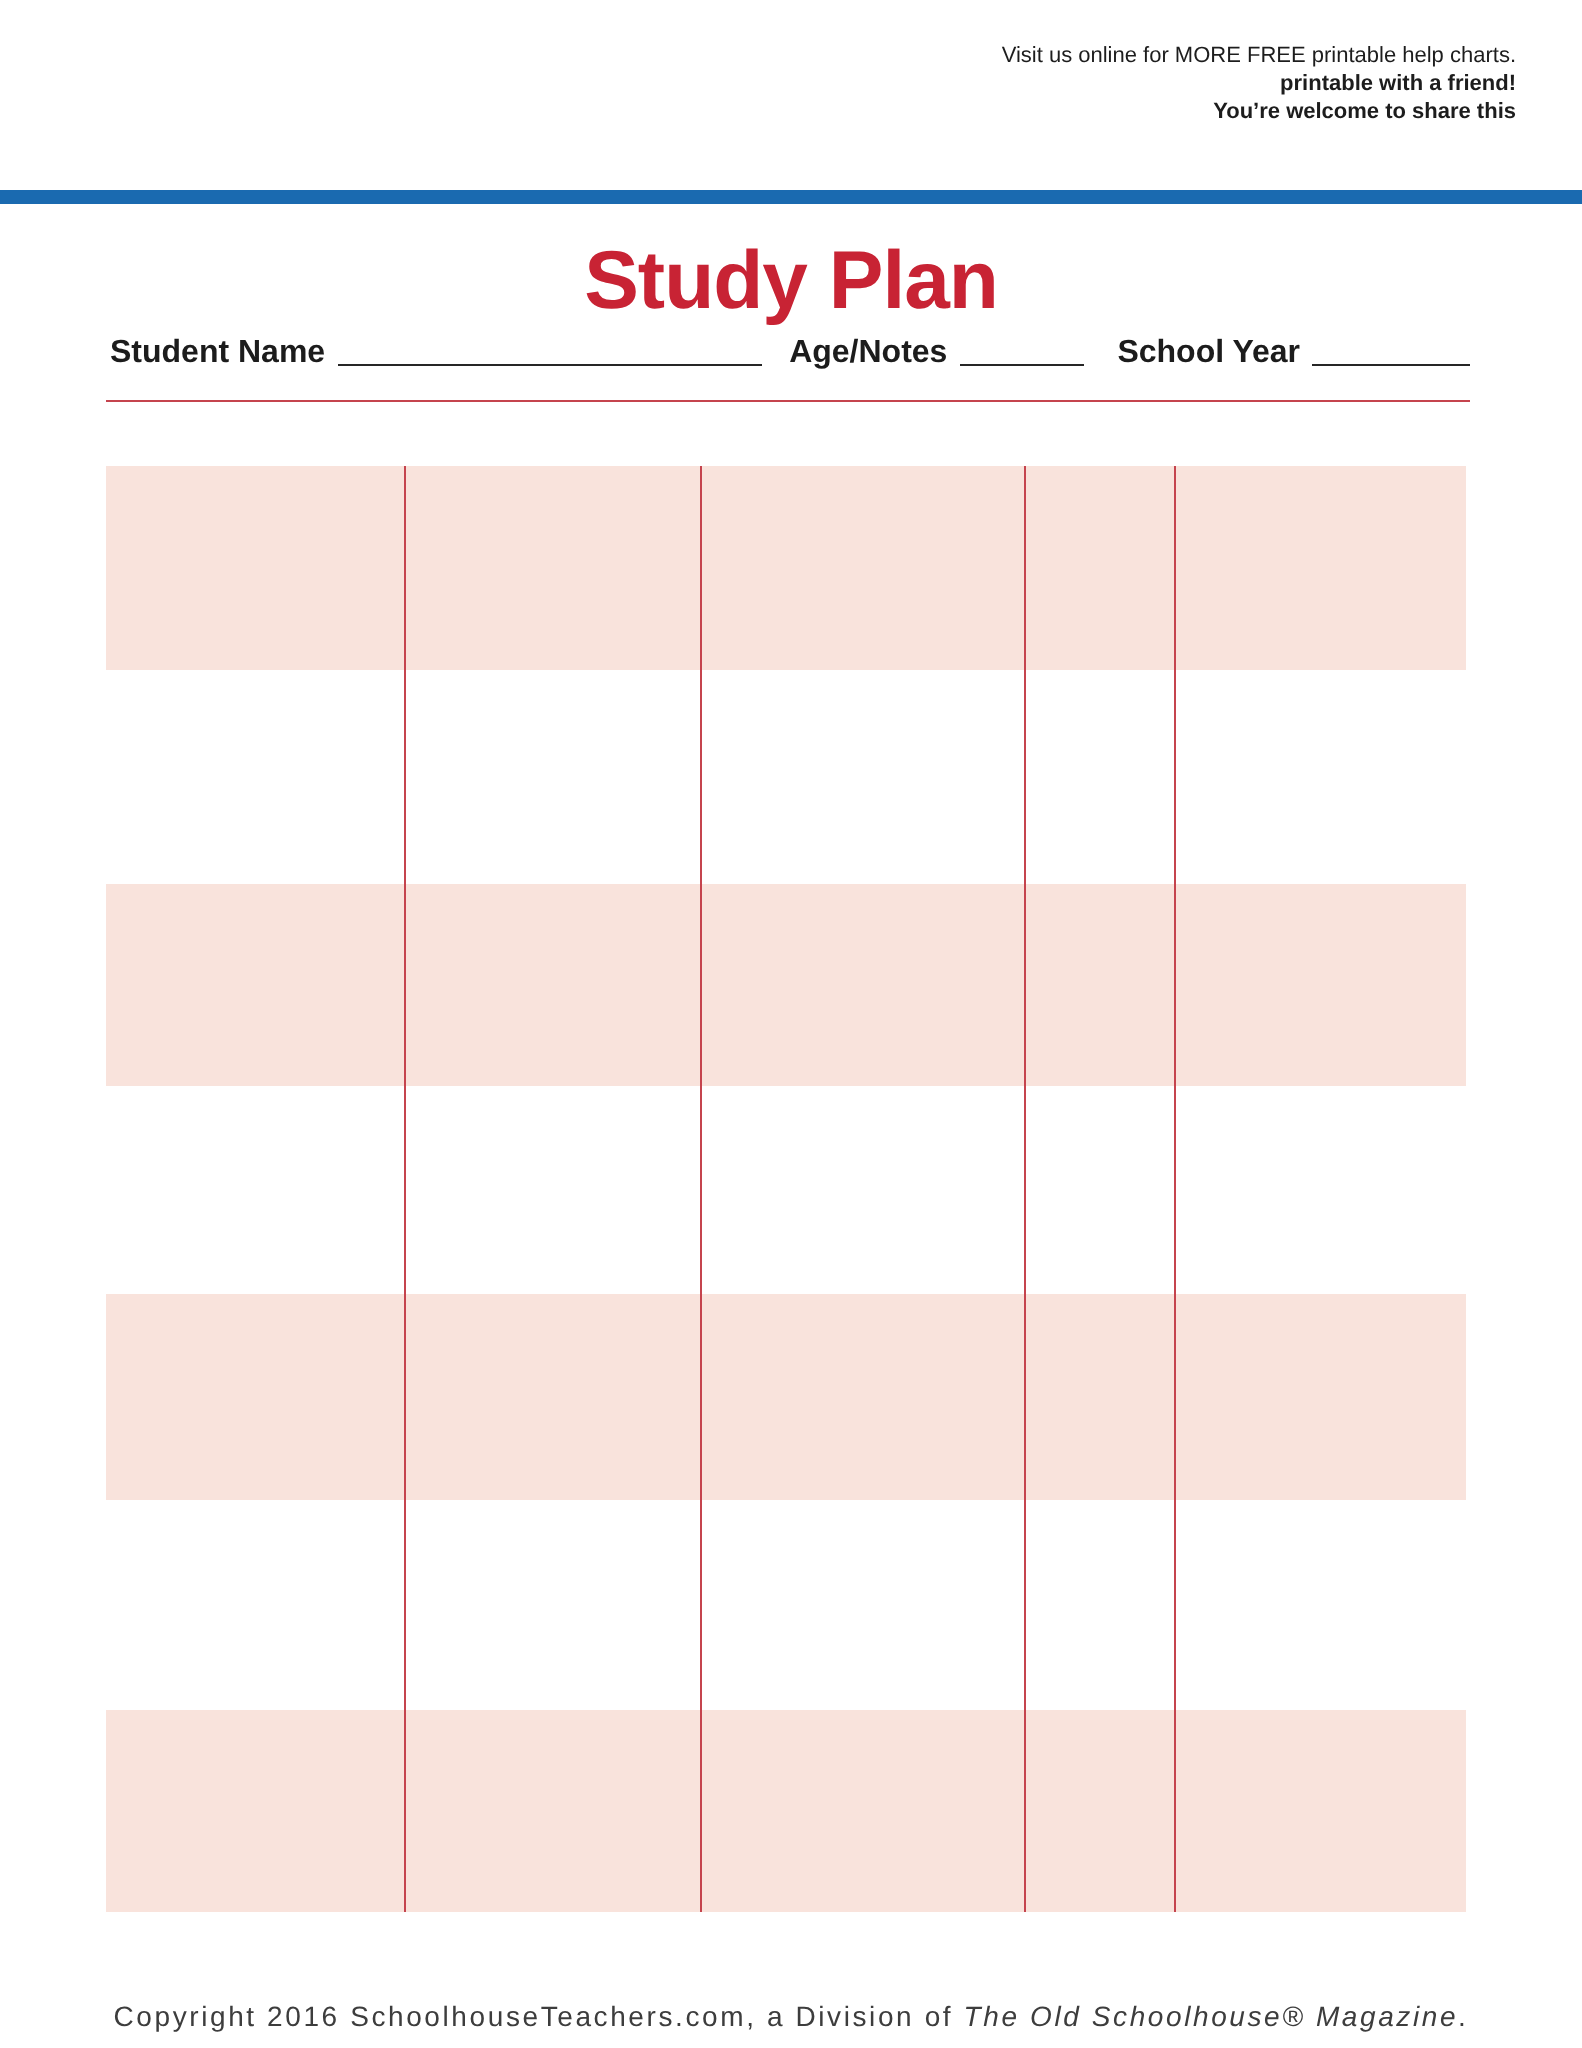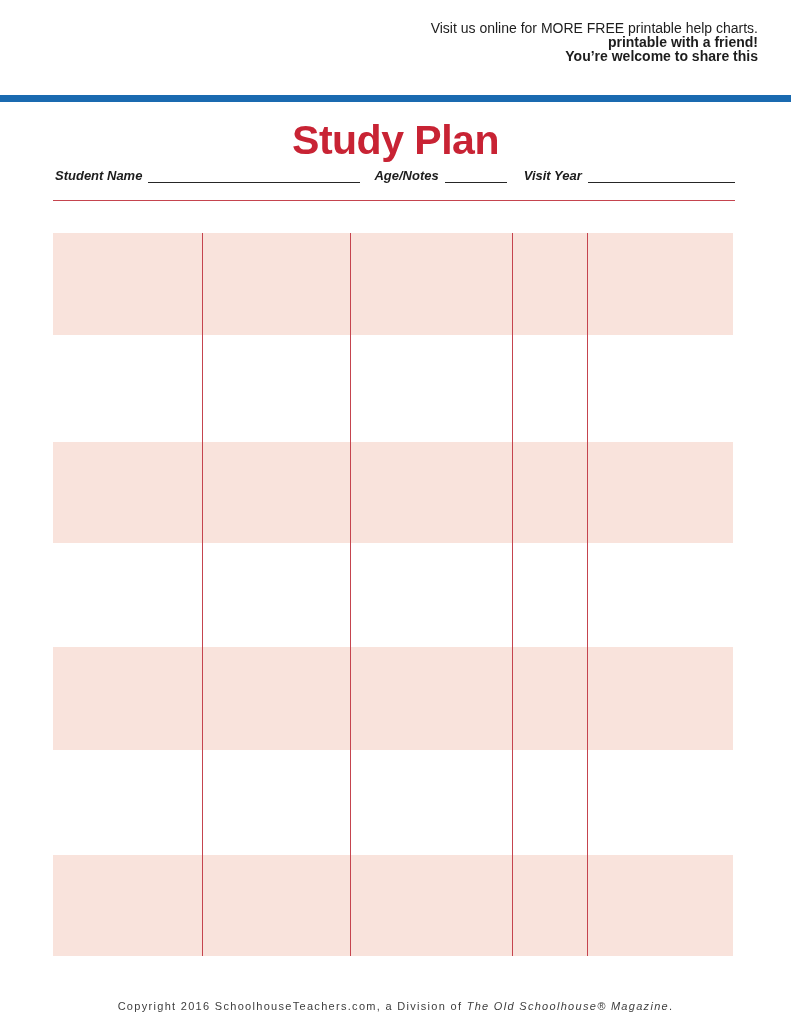--- a/index.html
+++ b/index.html
@@ -10,29 +10,29 @@
 
   
   .header-left{position:absolute;left:26px;top:18px;display:flex;align-items:flex-start;}
   .house-svg{width:67px;height:66px;display:block;margin-top:4px;}
   .brand-block{margin-left:3px;}
   .brand{font-family:"Liberation Serif",serif;font-size:40px;line-height:42px;letter-spacing:-1px;white-space:nowrap;}
   .brand-red{color:#c5392d;}
   .brand-blue{color:#1a6ab0;}
   .tagline{font-size:12px;color:#9b9b9b;margin:1px 0 0 4px;white-space:nowrap;}
   .tagline-italic{font-family:"Liberation Serif",serif;font-style:italic;}
-  .promo{position:absolute;right:33px;top:21px;text-align:right;font-size:14px;line-height:14px;color:#1d1d1d;}
+  .promo{position:absolute;right:33px;top:21px;text-align:right;font-size:11px;line-height:14px;color:#1d1d1d;}
   .promo-bold{font-weight:700;}
   .blue-bar{position:absolute;left:0;top:95px;width:791px;height:7px;background:#1a6ab0;}
 
   
   .title{position:absolute;left:0;top:117px;width:791px;margin:0;text-align:center;
          font-size:41px;font-weight:700;letter-spacing:-0.5px;color:#c82334;}
-  .form-row{position:absolute;left:55px;top:168px;width:680px;display:flex;align-items:center;
-            font-size:13px;font-weight:600;white-space:nowrap;font-style:italic;}
+  .form-row{position:absolute;left:55px;top:168px;width:680px;display:flex;align-items:flex-start;
+            font-size:16px;font-weight:600;white-space:nowrap;}
   .fline{display:inline-block;border-bottom:1.4px solid #262626;height:14px;margin-left:6px;}
   .fline-1{width:212px;margin-right:14px;}
   .fline-2{width:62px;margin-right:17px;}
   .fline-3{flex:1;}
   .red-rule{position:absolute;left:53px;top:200px;width:682px;height:0;border-top:1px solid #c5444e;}
 
   
   .col-headers{position:absolute;left:53px;top:209px;width:680px;display:flex;
                font-size:13.5px;font-weight:700;}
   .col{text-align:center;}
@@ -43,21 +43,21 @@
   .trow{width:680px;}
   .pink{background:#f9e3dc;}
   .white{background:#ffffff;}
   .r1{height:102px;}.r2{height:107px;}.r3{height:101px;}.r4{height:104px;}
   .r5{height:103px;}.r6{height:105px;}.r7{height:101px;}
   .vline{position:absolute;top:0;width:1px;height:723px;background:#c5444e;}
   .v1{left:149px;}.v2{left:297px;}.v3{left:459px;}.v4{left:534px;}
 
   
   .footer{position:absolute;left:0;top:1000px;width:791px;text-align:center;
-          font-size:11px;letter-spacing:1.3px;color:#3d3d3d;white-space:nowrap;}
+          font-size:14px;letter-spacing:1.3px;color:#3d3d3d;white-space:nowrap;}
   .footer-italic{font-style:italic;}
 </style>
 </head>
 <body>
 
 <div class="page">
 
 
   <div class="promo">
     <div class="promo-line1">Visit us online for MORE FREE printable help charts.</div>
@@ -67,21 +67,21 @@
 
   <div class="blue-bar"></div>
 
   <h1 class="title">Study Plan</h1>
 
   <div class="form-row">
     <span>Student Name</span>
     <span class="fline fline-1"></span>
     <span>Age/Notes</span>
     <span class="fline fline-2"></span>
-    <span>Visit Year</span>
+    <span>School Year</span>
     <span class="fline fline-3"></span>
   </div>
 
   <div class="red-rule"></div>
 
 
   <div class="table">
     <div class="trow pink r1"></div>
     <div class="trow white r2"></div>
     <div class="trow pink r3"></div>

